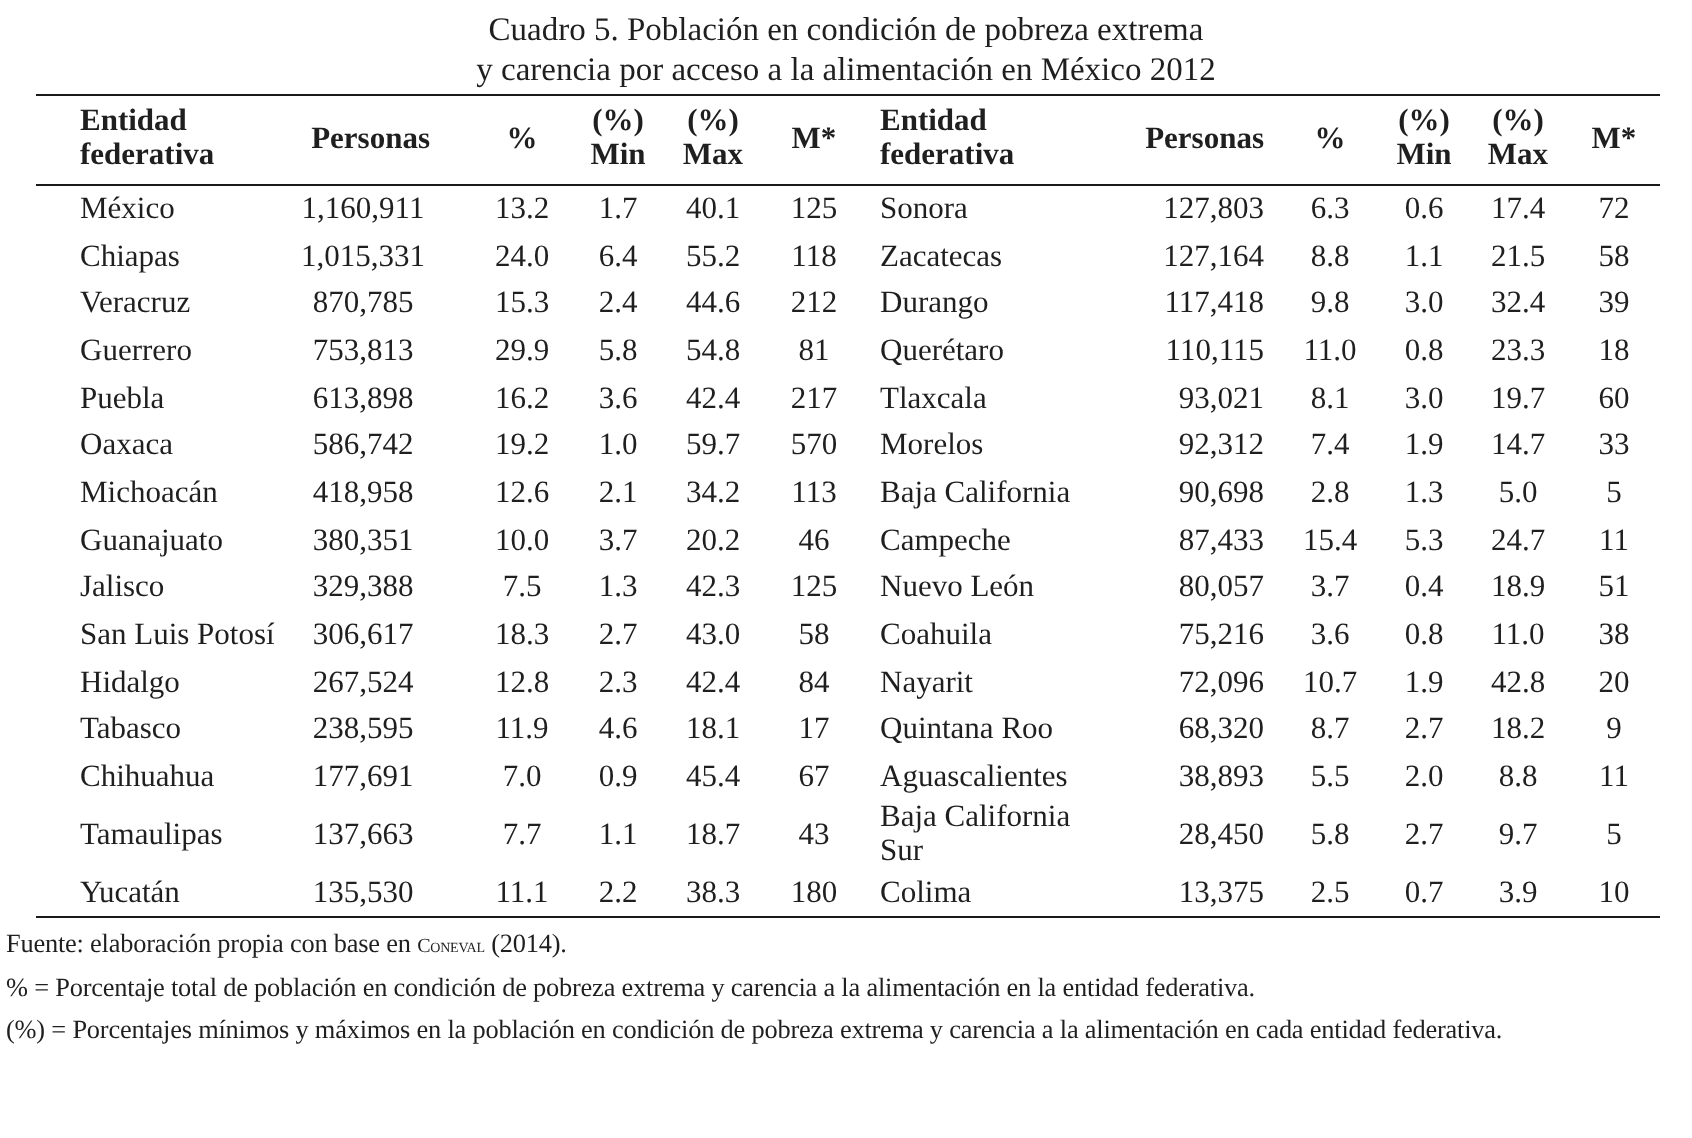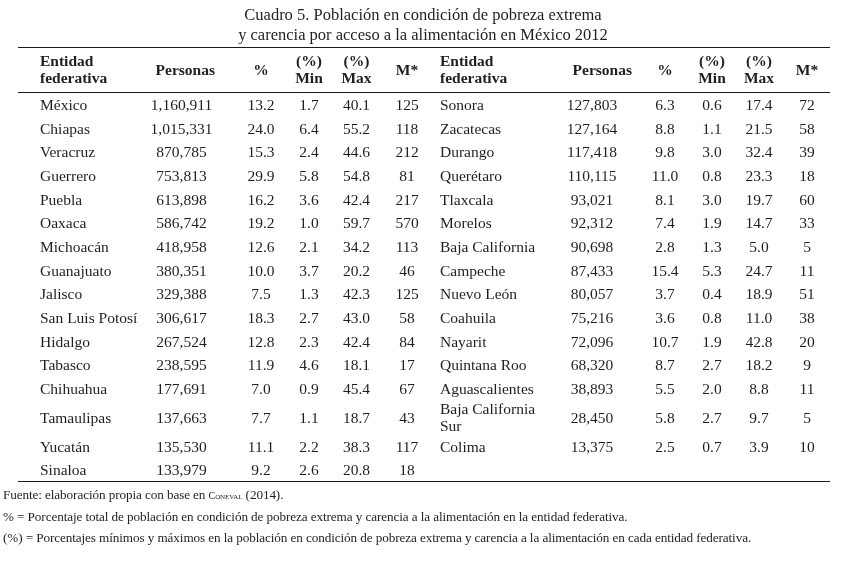--- a/index.html
+++ b/index.html
@@ -43,21 +43,21 @@
     padding-left: 10px;
     padding-right: 4px;
   }
   tbody td {
     height: 23.7px;
     vertical-align: middle;
     text-align: center;
     line-height: 17px;
   }
   td.personas-l, th.personas-l { text-align: center; padding-right: 18px; }
-  td.personas-r, th.personas-r { padding-right: 8px; }
+  td.personas-r, th.personas-r { text-align: right; padding-right: 8px; }
   thead th.personas-l, thead th.personas-r { text-align: right; }
   .footnotes {
     margin: 3px 0 0 3px;
     font-size: 13.2px;
     line-height: 20.8px;
     letter-spacing: -0.1px;
   }
   .smallcaps { font-variant: small-caps; font-size: 10px; margin-top: 28px; }
 </style>
 </head>
@@ -327,43 +327,29 @@
     <td>9.7</td>
     <td>5</td>
   </tr>
 
   <tr>
     <td class="name-col">Yucatán</td>
     <td class="personas-l">135,530</td>
     <td>11.1</td>
     <td>2.2</td>
     <td>38.3</td>
-    <td>117</td>
+    <td>180</td>
     <td class="name-col-r">Colima</td>
     <td class="personas-r">13,375</td>
     <td>2.5</td>
     <td>0.7</td>
     <td>3.9</td>
     <td>10</td>
   </tr>
 
-  <tr>
-    <td class="name-col">Sinaloa</td>
-    <td class="personas-l">133,979</td>
-    <td>9.2</td>
-    <td>2.6</td>
-    <td>20.8</td>
-    <td>18</td>
-    <td class="name-col-r"></td>
-    <td class="personas-r"></td>
-    <td></td>
-    <td></td>
-    <td></td>
-    <td></td>
-  </tr>
 </tbody>
 </table>
 
 <div class="footnotes">
   <div><span>Fuente: elaboración propia con base en </span><span class="smallcaps">Coneval</span><span> (2014).</span></div>
   <div>% = Porcentaje total de población en condición de pobreza extrema y carencia a la alimentación en la entidad federativa.</div>
   <div>(%) = Porcentajes mínimos y máximos en la población en condición de pobreza extrema y carencia a la alimentación en cada entidad federativa.</div>
 </div>
 
 </body></html>

